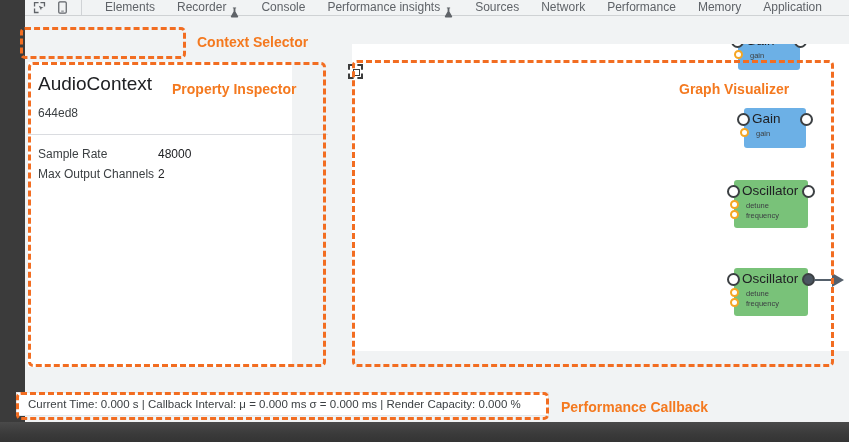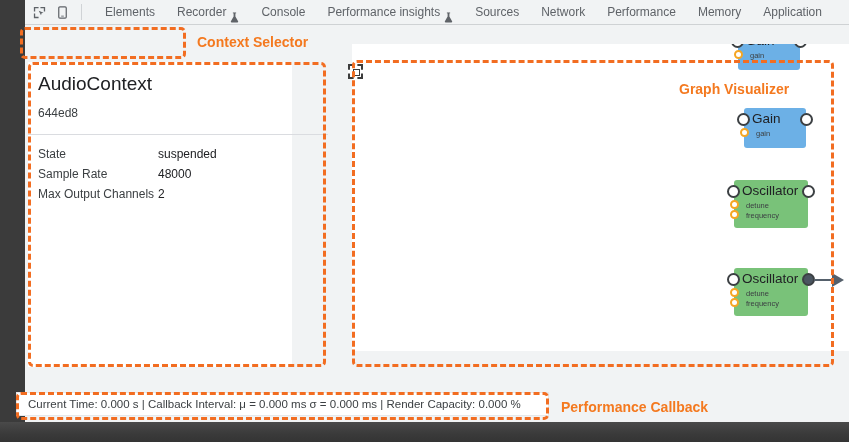--- a/index.html
+++ b/index.html
@@ -22,21 +22,21 @@
     position:absolute; left:0; top:0; width:25px; height:422px;
     background:#3b3b3b;
   }
   .bottom-gutter {
     position:absolute; left:0; top:422px; width:849px; height:20px;
     background:linear-gradient(180deg,#4a4a4a 0%,#3a3a3a 60%,#343434 100%);
   }
 
   
   .tabstrip {
-    position:absolute; left:25px; top:0; right:0; height:25px;
+    position:absolute; left:25px; top:0; right:0; height:16px;
     background:#f1f3f4;
     border-bottom:1px solid #cfd2d4;
     display:flex; align-items:center;
     white-space:nowrap;
   }
   .tool-icons { display:flex; align-items:center; gap:6px; padding:0 8px 0 6px; height:100%; }
   .tool-icon {
     width:17px; height:17px; position:relative;
     display:inline-flex; align-items:center; justify-content:center;
   }
@@ -206,35 +206,32 @@
 
   <div class="ann-box" style="left:20px; top:27px; width:166px; height:32px;"></div>
   <div class="ann-label" style="left:197px; top:34px;">Context Selector</div>
 
   <div class="inspector">
     <div class="insp-title">AudioContext</div>
     <div class="insp-sub">644ed8</div>
     <div class="insp-rule"></div>
     <div class="insp-table">
       <div class="insp-row">
-        <span class="insp-key">State</span>
-        <span class="insp-val">suspended</span>
-      </div>
-      <div class="insp-row">
         <span class="insp-key">Sample Rate</span>
         <span class="insp-val">48000</span>
       </div>
       <div class="insp-row">
         <span class="insp-key">Max Output Channels</span>
         <span class="insp-val">2</span>
       </div>
     </div>
   </div>
 
   <div class="ann-box" style="left:28px; top:62px; width:298px; height:305px;"></div>
+  <div class="ann-label" style="left:172px; top:81px;">Property Inspector</div>
 
   <div class="graph" id="graph-canvas">
       <div class="node gain" style="left: 386px; top: -14px; width: 62px; height: 40px; background: rgb(108, 176, 230);">
         <div class="node-title">Gain</div>
         <div class="param" style="left: 12px; top: 21px;">gain</div>
         <div class="port audioparam" style="left: -4px; top: 20px;"></div>
         <div class="port in-main" style="left: -7px; top: 5px;"></div>
         <div class="port out-main" style="right: -7px; top: 5px;"></div>
       </div>
       <div class="node gain" style="left: 392px; top: 64px; width: 62px; height: 40px; background: rgb(108, 176, 230);">

